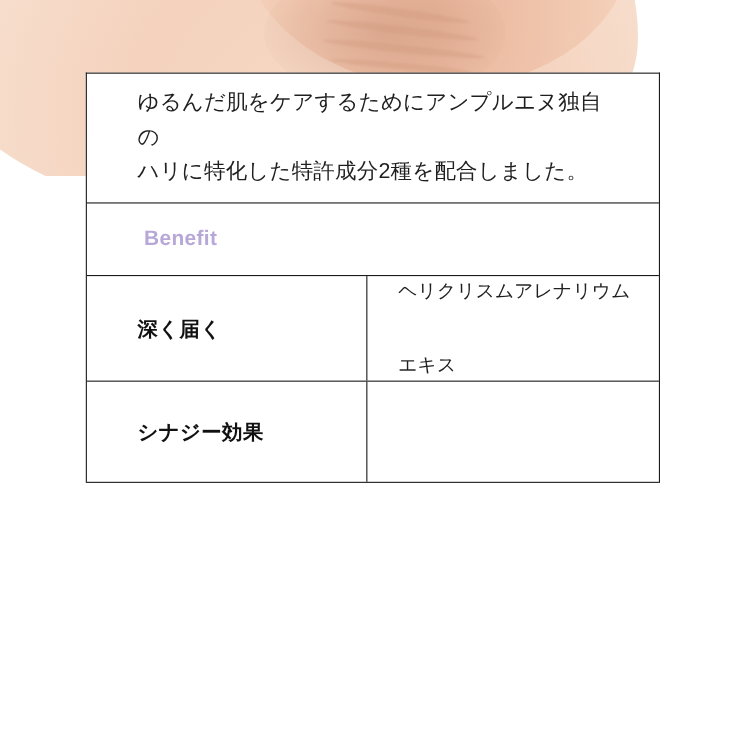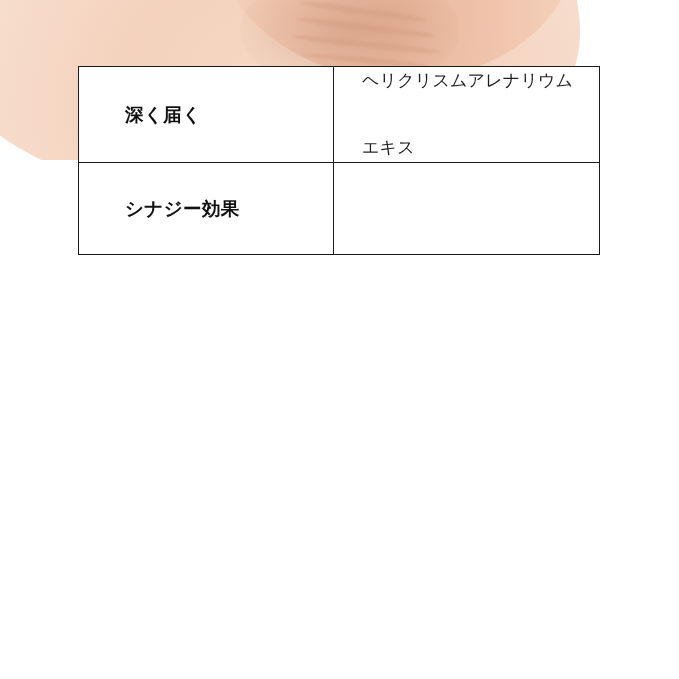--- a/index.html
+++ b/index.html
@@ -190,21 +190,32 @@
   <div class="shadow-soft"></div>
   <div class="crease c1"></div>
   <div class="crease c2"></div>
   <div class="crease c3"></div>
   <div class="crease c4"></div>
 </div>
 
 <div class="table-wrap">
 
 
-
+  <div class="row row-desc">
+    <div class="cell-desc">
+      <div class="desc-line">ゆるんだ肌をケアするためにアンプルエヌ独自の</div>
+      <div class="desc-line">ハリに特化した特許成分2種を配合しました。</div>
+    </div>
+  </div>
+
+  <div class="row row-benefit">
+    <div class="cell-benefit">
+      <div class="benefit-text">Benefit</div>
+    </div>
+  </div>
 
   <div class="row row-data tall">
     <div class="cell-label">
       <div class="label-text">深く届く</div>
     </div>
     <div class="cell-value">
       <div class="value-line">ヘリクリスムアレナリウム</div>
       <div class="value-line">エキス</div>
     </div>
   </div>

